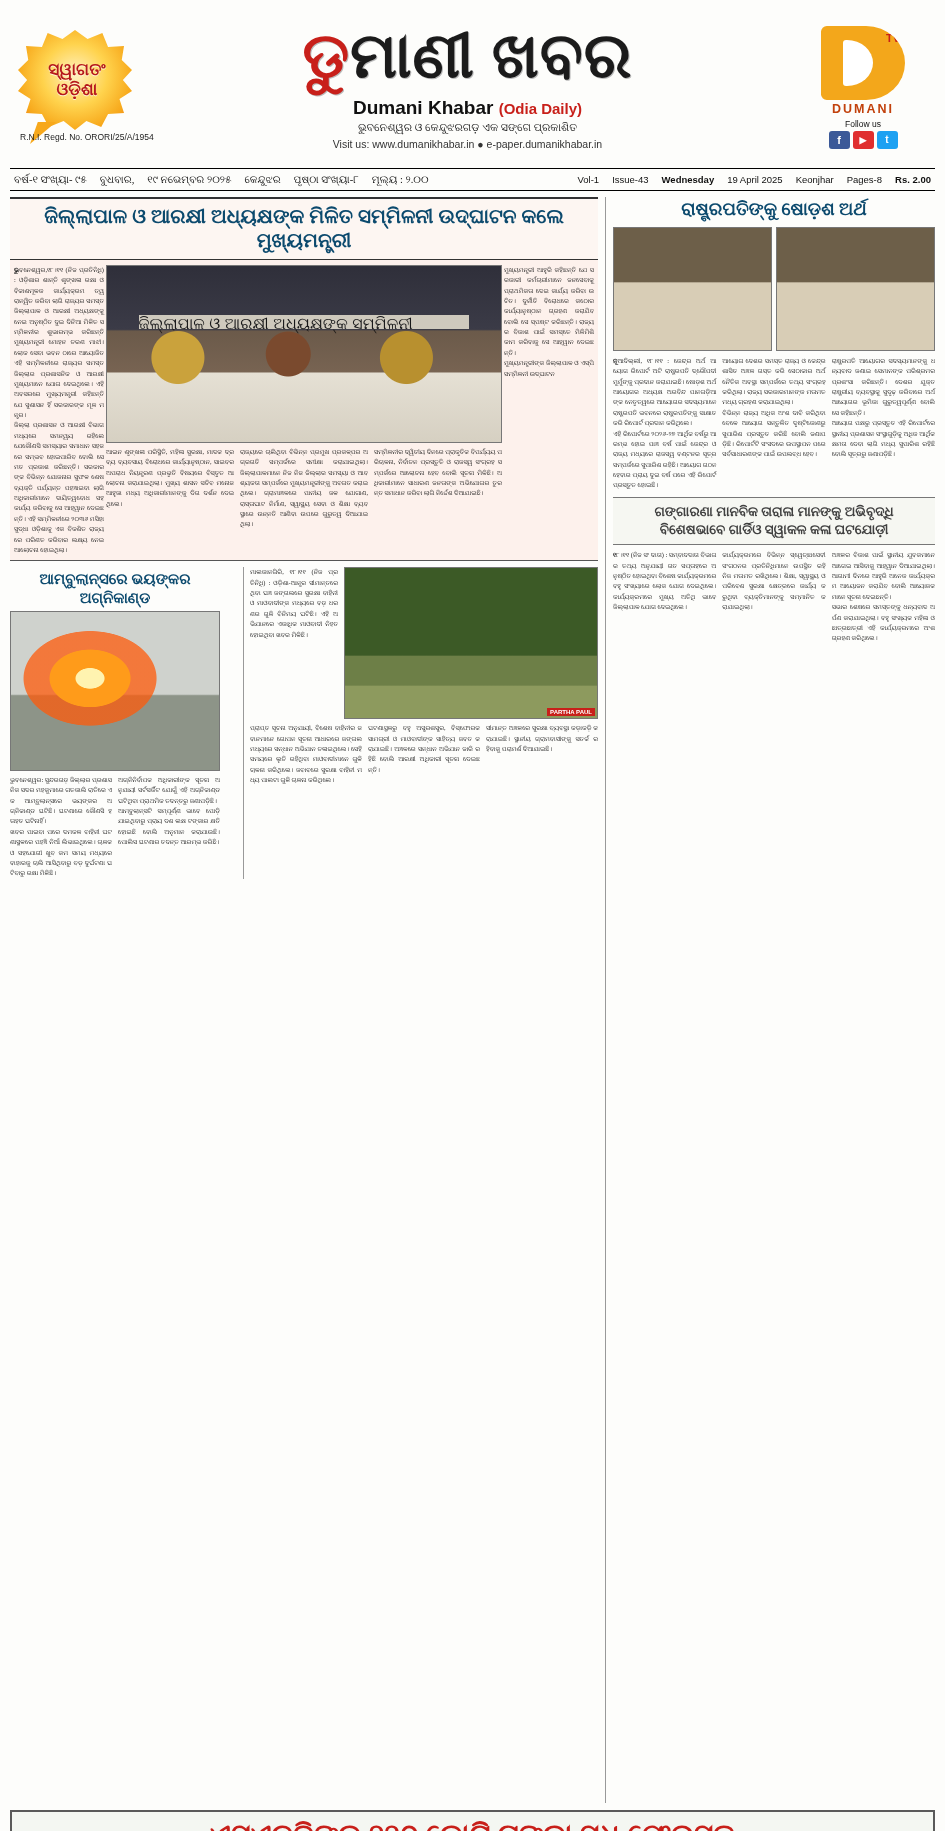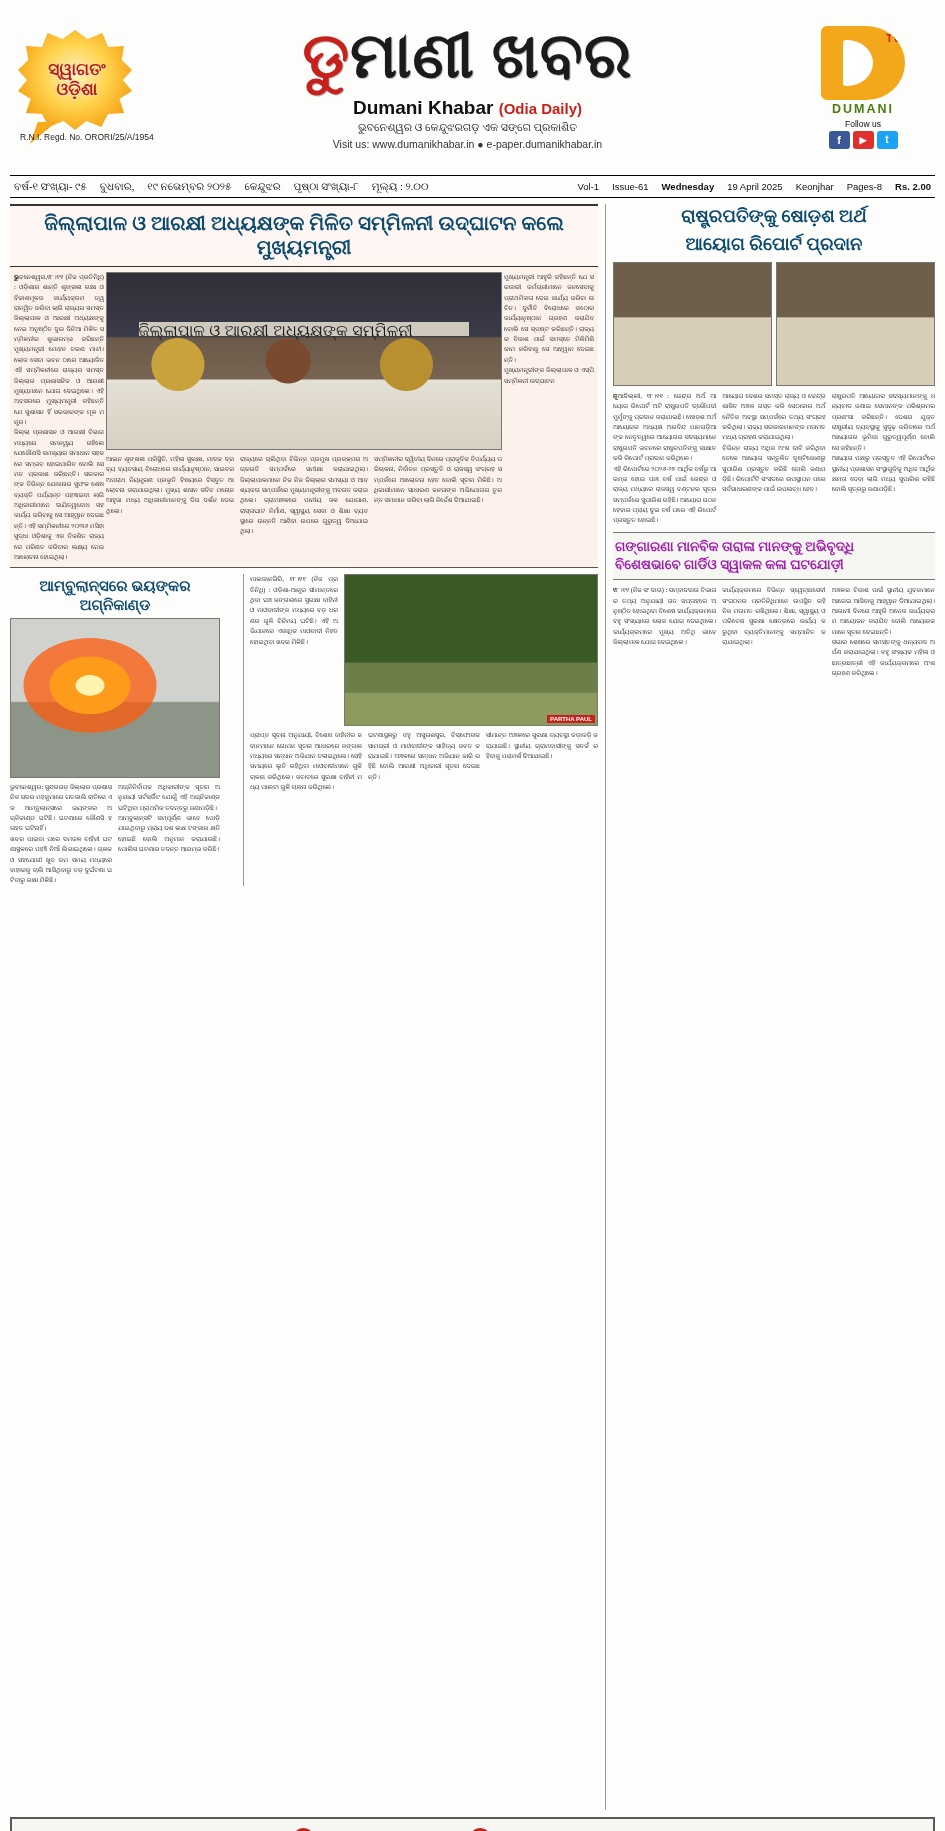--- a/index.html
+++ b/index.html
@@ -136,21 +136,21 @@
     position: absolute;
     right: 5px; top: 6px;
     color: #c8201a;
     font-size: 11px;
     font-weight: bold;
     z-index: 3;
   }
   .dlogo-caption {
     font-size: 12.5px;
     font-weight: bold;
-    color: #4d7c0f;
+    color: #c2410c;
     letter-spacing: 2px;
     margin-top: 2px;
   }
   .follow {
     margin-top: 3px;
     font-size: 8.5px;
     color: #111;
     text-align: center;
   }
   .social {
@@ -173,21 +173,21 @@
 
   
   .infobar {
     border-top: 1.5px solid #000;
     border-bottom: 1.5px solid #000;
     height: 23px;
     display: flex;
     align-items: center;
     font-size: 10px;
     padding: 0 4px;
-    margin-top: 9px;
+    margin-top: 2px;
   }
   .infobar .odia-bits {
     font-family: "Liberation Serif", serif;
     font-size: 10.5px;
     display: flex;
     gap: 13px;
     flex: 1 1 auto;
     white-space: nowrap;
   }
   .infobar .eng-bits {
@@ -320,21 +320,22 @@
   .r-photo-pair { display: flex; gap: 4px; }
   .r-photo { height: 124px; flex: 1 1 0; background: #8a8f84; }
   .r-photo .mask {
     position:absolute; inset:0;
     background:
       linear-gradient(180deg,#6d5f49 0 44%, #d8cdb6 45% 100%),
       repeating-linear-gradient(90deg, rgba(30,30,40,.5) 0 8px, rgba(255,255,255,0) 8px 22px);
   }
   .hl-r2 {
     font-size: 13.5px;
-    color: #a21caf;
+    color: #404040;
+    text-align: center;
     line-height: 1.35;
     padding: 5px 2px 5px 2px;
     border-top: 1px solid #777;
     border-bottom: 1px solid #777;
     margin-top: 6px;
     background: #f6f7f2;
     font-family: "Liberation Serif", serif;
     font-weight: bold;
   }
 </style>
@@ -386,21 +387,21 @@
     <div class="odia-bits">
       <span>ବର୍ଷ-୧ ସଂଖ୍ୟା- ୯୫</span>
       <span>ବୁଧବାର,</span>
       <span>୧୯ ନଭେମ୍ବର ୨୦୨୫</span>
       <span>କେନ୍ଦୁଝର</span>
       <span>ପୃଷ୍ଠା ସଂଖ୍ୟା-୮</span>
       <span>ମୂଲ୍ୟ : ୨.୦୦</span>
     </div>
     <div class="eng-bits">
       <span>Vol-1</span>
-      <span>Issue-61</span>
+      <span>Issue-43</span>
       <b>Wednesday</b>
       <span>19 April 2025</span>
       <span>Keonjhar</span>
       <span>Pages-8</span>
       <b>Rs. 2.00</b>
     </div>
   </div>
 
   <div class="content">
 
@@ -478,21 +479,20 @@
             <div style="flex:1 1 0;">
               <div class="txt">ସୀମାନ୍ତ ଅଞ୍ଚଳରେ ସୁରକ୍ଷା ବ୍ୟବସ୍ଥା କଡ଼ାକଡ଼ି କରାଯାଇଛି। ସ୍ଥାନୀୟ ଗ୍ରାମବାସୀଙ୍କୁ ସତର୍କ ରହିବାକୁ ପରାମର୍ଶ ଦିଆଯାଇଛି।</div>
             </div>
           </div>
         </div>
       </div>
     </div>
 
     <div class="right-zone">
       <div class="hl hl-r1">ରାଷ୍ଟ୍ରପତିଙ୍କୁ ଷୋଡ଼ଶ ଅର୍ଥ</div>
-      <div class="hl hl-r1" style="padding-top:0;">ଆୟୋଗ ରିପୋର୍ଟ ପ୍ରଦାନ</div>
 
       <div class="r-photo-pair">
         <div class="photo r-photo">
             <div class="mask"></div>
           </div>
         <div class="photo r-photo">
             <div class="mask"></div>
           </div>
       </div>
 

